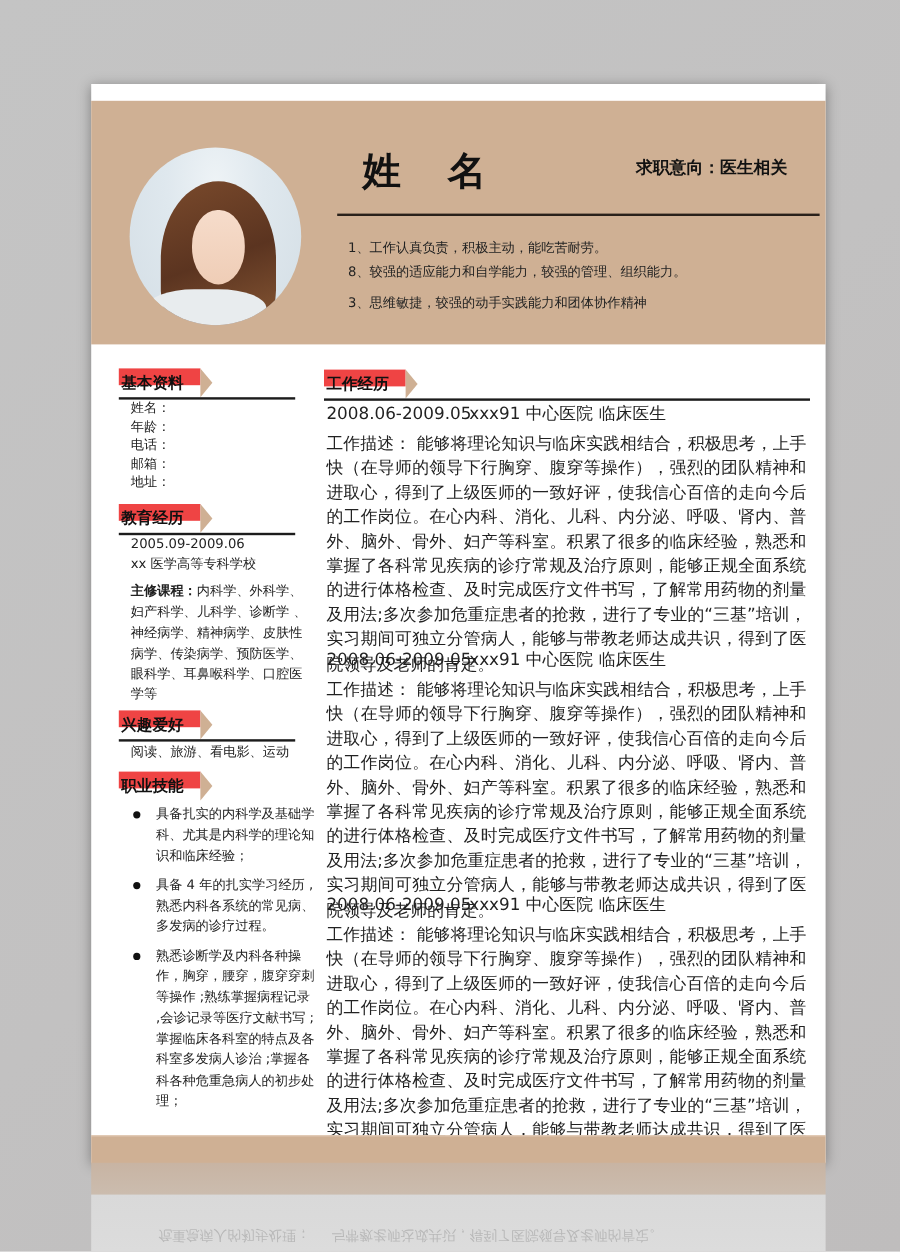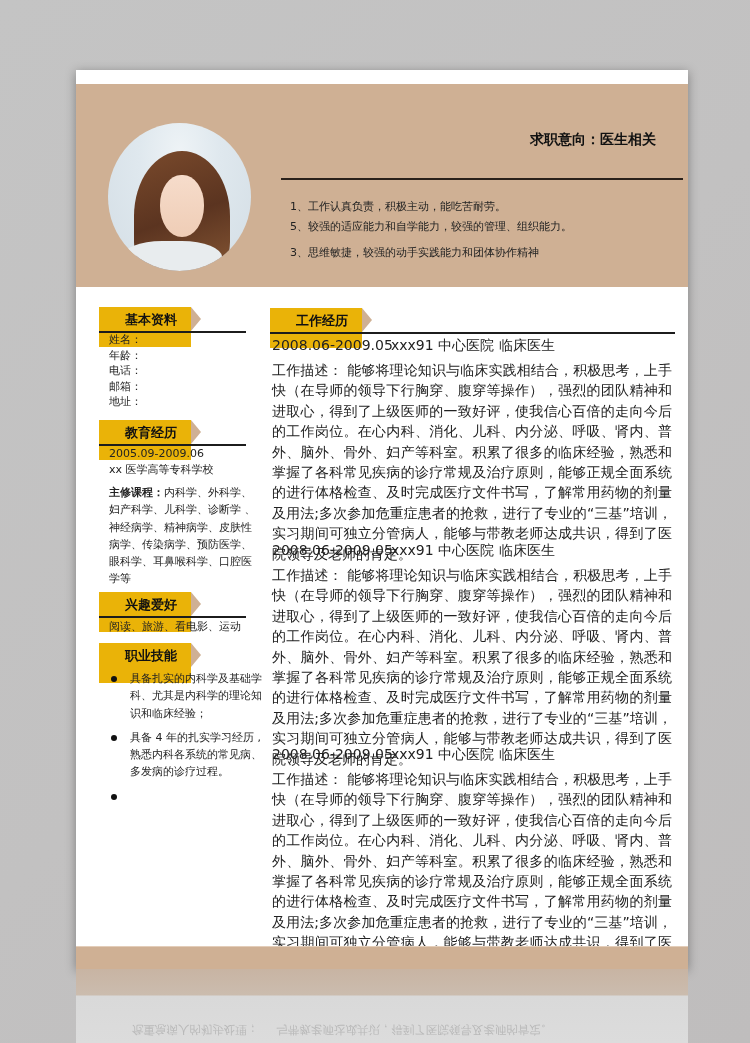--- a/index.html
+++ b/index.html
@@ -64,23 +64,23 @@
   .header-rule {
     position: absolute; left: 205px; top: 94px; width: 402px; height: 2px; background: #2a211b;
   }
   .traits { position: absolute; left: 214px; top: 113px; font-size: 11px; color: #222; }
   .traits div { height: 20px; line-height: 20px; }
   .traits div:last-child { margin-top: 6px; }
 
   
   .sec { position: absolute; }
   .sec .tag {
-    position: relative; display: inline-block; height: 40px; line-height: 26px;
-    padding: 0 14px 0 26px; font-size: 13px; font-weight: bold; color: #111;
-    background: #eab308;
+    position: relative; display: inline-block; height: 14px; line-height: 26px;
+    padding: 0 14px 0 2px; font-size: 13px; font-weight: bold; color: #111;
+    background: #ef4444;
   }
   .sec .tag::after {
     content: ""; position: absolute; right: -10px; top: 0;
     border-top: 12px solid transparent; border-bottom: 12px solid transparent;
     border-left: 10px solid #cfb094;
   }
   .sec .rule { position: absolute; left: 0; top: 24px; height: 2px; background: #1c1c1c; }
 
   .left-col { font-size: 11px; color: #222; }
   .kv { position: absolute; left: 33px; line-height: 15.5px; }
@@ -105,25 +105,26 @@
 <body>
 
 <div class="page">
 
   <div class="header-band">
     <div class="photo">
       <div class="hair"></div>
       <div class="face"></div>
       <div class="shirt"></div>
     </div>
+    <div class="name-title">姓 名</div>
     <div class="job-intent">求职意向：医生相关</div>
     <div class="header-rule"></div>
     <div class="traits">
       <div>1、工作认真负责，积极主动，能吃苦耐劳。</div>
-      <div>5、较强的适应能力和自学能力，较强的管理、组织能力。</div>
+      <div>8、较强的适应能力和自学能力，较强的管理、组织能力。</div>
       <div>3、思维敏捷，较强的动手实践能力和团体协作精神</div>
     </div>
   </div>
 
   <div class="left-col">
 
     <div class="sec" style="left:23px; top:237px;">
       <span class="tag">基本资料</span>
       <div class="rule" style="width:147px;"></div>
     </div>
@@ -150,21 +151,21 @@
       <div class="rule" style="width:147px;"></div>
     </div>
     <div class="hobby" style="top:549px;">阅读、旅游、看电影、运动</div>
 
     <div class="sec" style="left:23px; top:573px;">
       <span class="tag">职业技能</span>
     </div>
     <ul class="skills" style="top:600px;">
       <li><span class="dot"></span><span>具备扎实的内科学及基础学科、尤其是内科学的理论知识和临床经验；</span></li>
       <li><span class="dot"></span><span>具备 4 年的扎实学习经历 ,熟悉内科各系统的常见病、多发病的诊疗过程。</span></li>
-      <li><span class="dot"></span></li>
+      <li><span class="dot"></span><span>熟悉诊断学及内科各种操作，胸穿，腰穿，腹穿穿刺等操作 ;熟练掌握病程记录 ,会诊记录等医疗文献书写 ;掌握临床各科室的特点及各科室多发病人诊治 ;掌握各科各种危重急病人的初步处理；</span></li>
     </ul>
   </div>
 
   <div class="sec" style="left:194px; top:238px;">
     <span class="tag">工作经历</span>
     <div class="rule" style="width:405px;"></div>
   </div>
 
   <div class="work" style="top:266px;">
     <div class="meta">

